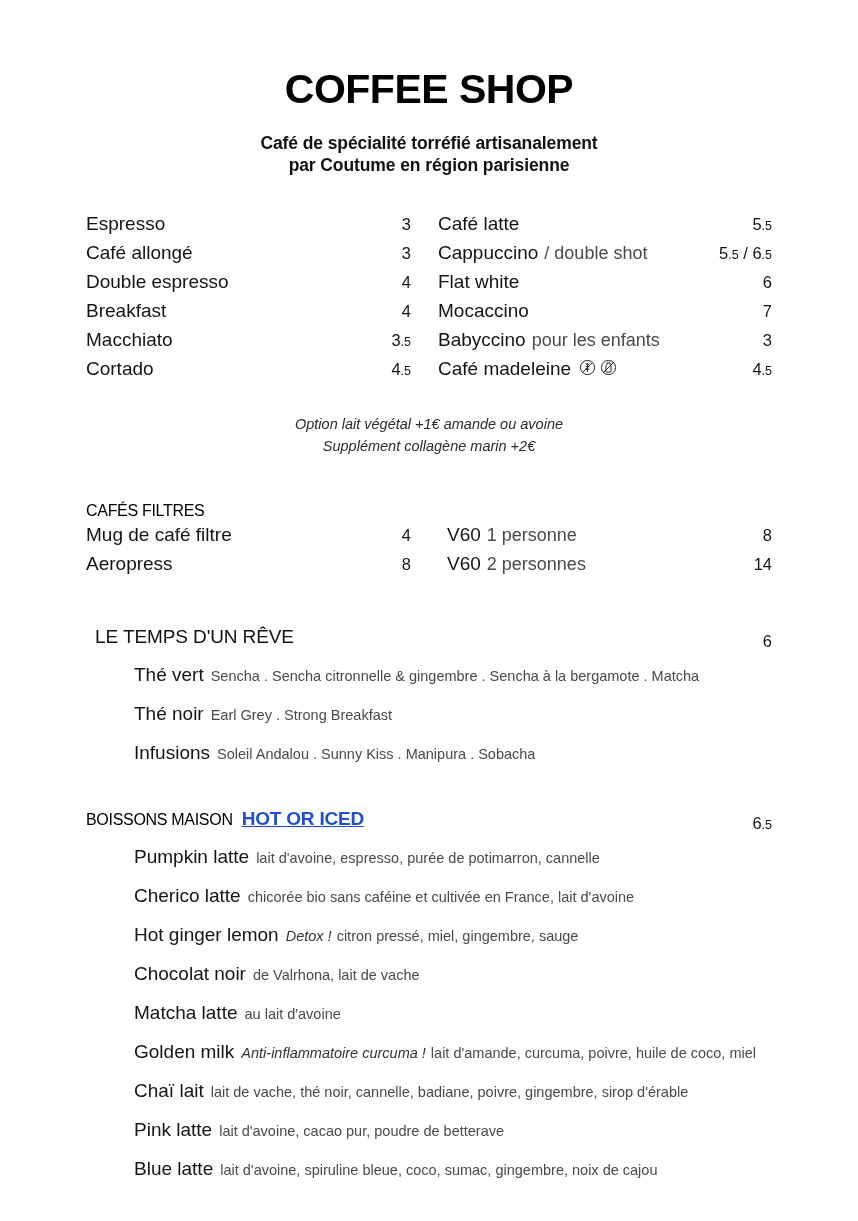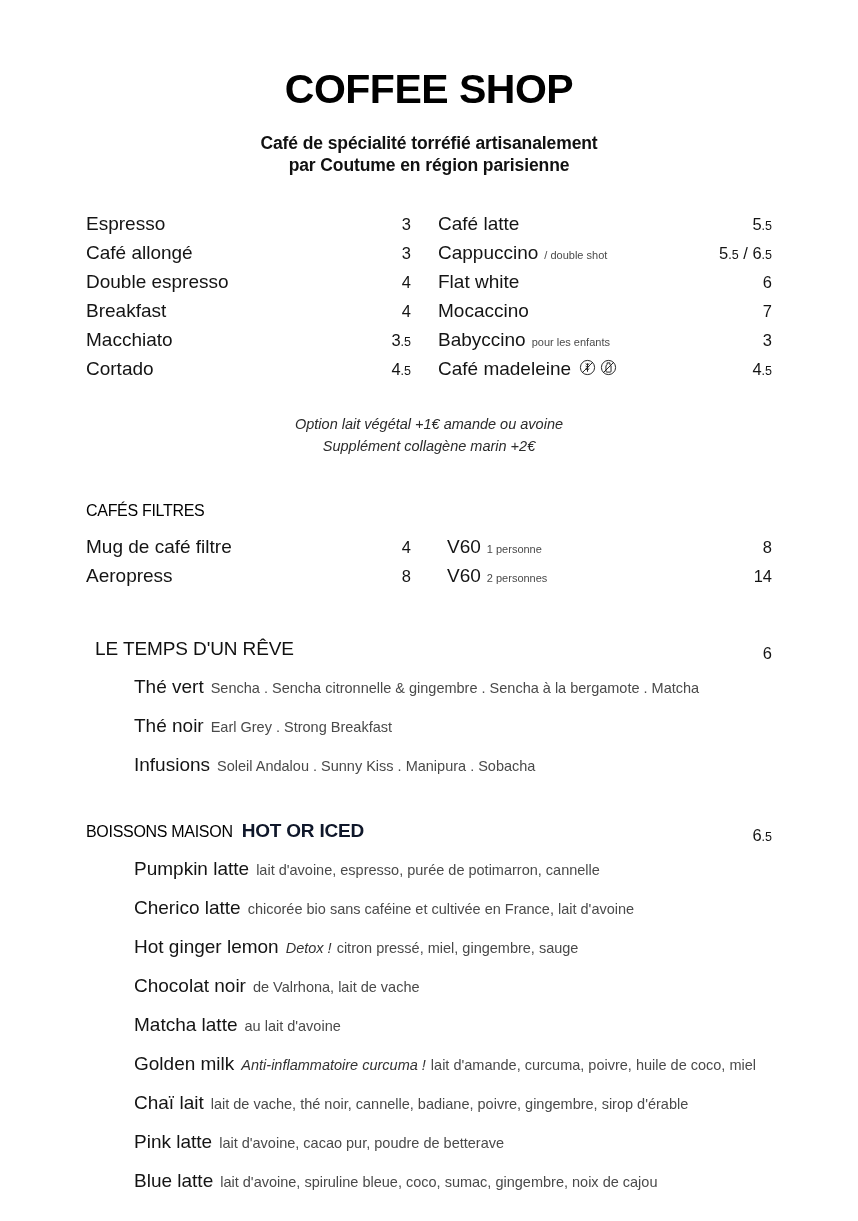--- a/index.html
+++ b/index.html
@@ -61,21 +61,21 @@
   }
 
   .price-row .item-name {
     font-size: 19px;
     font-weight: 400;
     color: #141414;
     white-space: nowrap;
   }
 
   .price-row .item-qualifier {
-    font-size: 11px;
+    font-size: 18px;
     font-weight: 400;
     color: #4a4a4a;
     margin-left: 6px;
     white-space: nowrap;
   }
 
   .price-row .spacer { flex: 1 1 auto; }
 
   .price-row .price {
     font-size: 16.5px;
@@ -127,39 +127,40 @@
     font-weight: 400;
     color: #111111;
     margin-left: 9px;
     letter-spacing: -0.1px;
     white-space: nowrap;
   }
 
   .section-head .section-sub-bold {
     font-size: 19px;
     font-weight: 800;
-    color: #0f172a;
+    color: #1d4ed8;
     margin-left: 9px;
     letter-spacing: -0.2px;
     white-space: nowrap;
+    text-decoration: underline;
   }
 
   .section-head .spacer { flex: 1 1 auto; }
 
   .section-head .section-price {
     font-size: 16.5px;
     font-weight: 400;
     color: #141414;
     align-self: flex-end;
     transform: translateY(3px);
   }
 
   
   .filter-grid {
-    margin-top: 16px;
+    margin-top: 4px;
     display: grid;
     grid-template-columns: 325px 1fr;
     column-gap: 36px;
   }
 
   
   .desc-list { margin-top: 16px; }
 
   .desc-row {
     display: flex;

